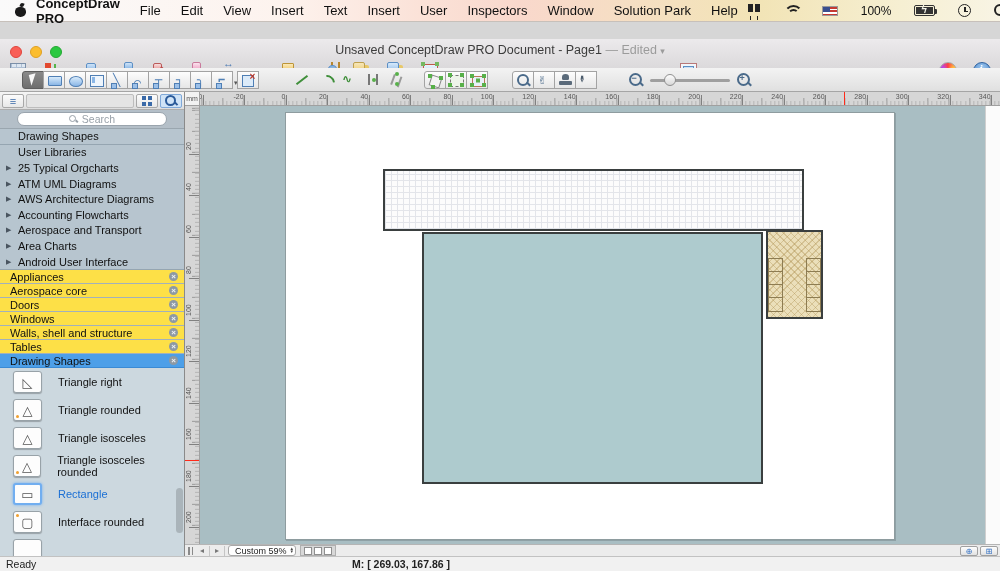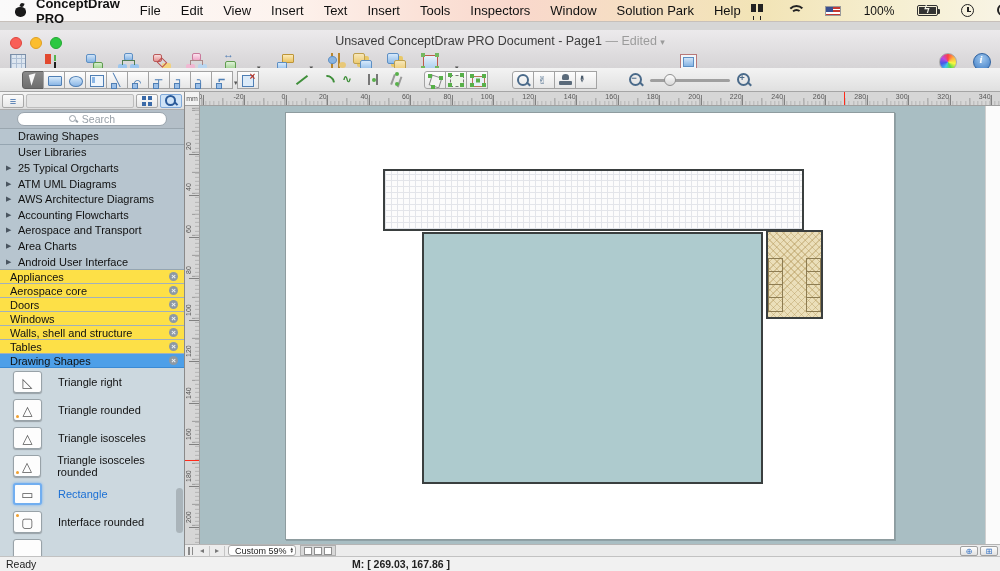--- a/index.html
+++ b/index.html
@@ -36,21 +36,21 @@
   .mi-clock{width:13px;height:13px;border:1.5px solid #222;border-radius:50%;}
   .mi-clock::before{content:"";position:absolute;left:5px;top:2px;width:1.5px;height:4.5px;background:#222;}
   .mi-clock::after{content:"";position:absolute;left:5px;top:5.5px;width:4px;height:1.5px;background:#222;}
   .mag{width:13px;height:13px;}
   .mag::before{content:"";position:absolute;left:0;top:0;width:8px;height:8px;border:2px solid #222;border-radius:50%;}
   .mag::after{content:"";position:absolute;left:9px;top:9px;width:2px;height:5px;background:#222;transform:rotate(-45deg);transform-origin:top left;}
   .mi-list{width:13px;height:11px;}
   .mi-list::before{content:"";position:absolute;left:0;top:1px;width:13px;height:2px;background:#222;box-shadow:0 4px 0 #222,0 8px 0 #222;}
 
   
-  #chrome{position:absolute;top:30px;left:0;right:0;height:46px;
+  #chrome{position:absolute;top:39px;left:0;right:0;height:46px;
     background:linear-gradient(#eceaec,#d2d0d2);border-bottom:1px solid #9f9d9f;padding-left:26px;}
   .tl{position:absolute;top:7px;width:12px;height:12px;border-radius:50%;}
   .tl-close{left:10px;background:#f95f57;border:1px solid #e0443c;}
   .tl-min{left:30px;background:#fbbd2e;border:1px solid #dfa023;}
   .tl-zoom{left:50px;background:#2bc840;border:1px solid #24a833;}
   #title{position:absolute;top:4px;left:0;right:0;text-align:center;font-size:12.5px;color:#3c3c3c;}
   #title .edited{color:#9b9b9b;}
   #title .caret{color:#9b9b9b;font-size:9px;}
   .tb-group{position:absolute;top:20px;height:24px;display:flex;align-items:center;gap:14px;}
 
@@ -231,21 +231,21 @@
   <div id="menubar">
     <span class="apple"></span>
     <span class="appname">ConceptDraw PRO</span>
     <span id="menu-items" style="display:flex;">
         <span class="menu-item">File</span>
         <span class="menu-item">Edit</span>
         <span class="menu-item">View</span>
         <span class="menu-item">Insert</span>
         <span class="menu-item">Text</span>
         <span class="menu-item">Insert</span>
-        <span class="menu-item">Tools</span>
+        <span class="menu-item">User</span>
         <span class="menu-item">Inspectors</span>
         <span class="menu-item">Window</span>
         <span class="menu-item">Solution Park</span>
         <span class="menu-item">Help</span>
       </span>
     <span id="mb-right">
       <span class="mi mi-tiles"></span>
       <span class="mi mi-wifi"></span>
       <span class="mi mi-flag"></span>
       <span class="batt-label">100%</span>

